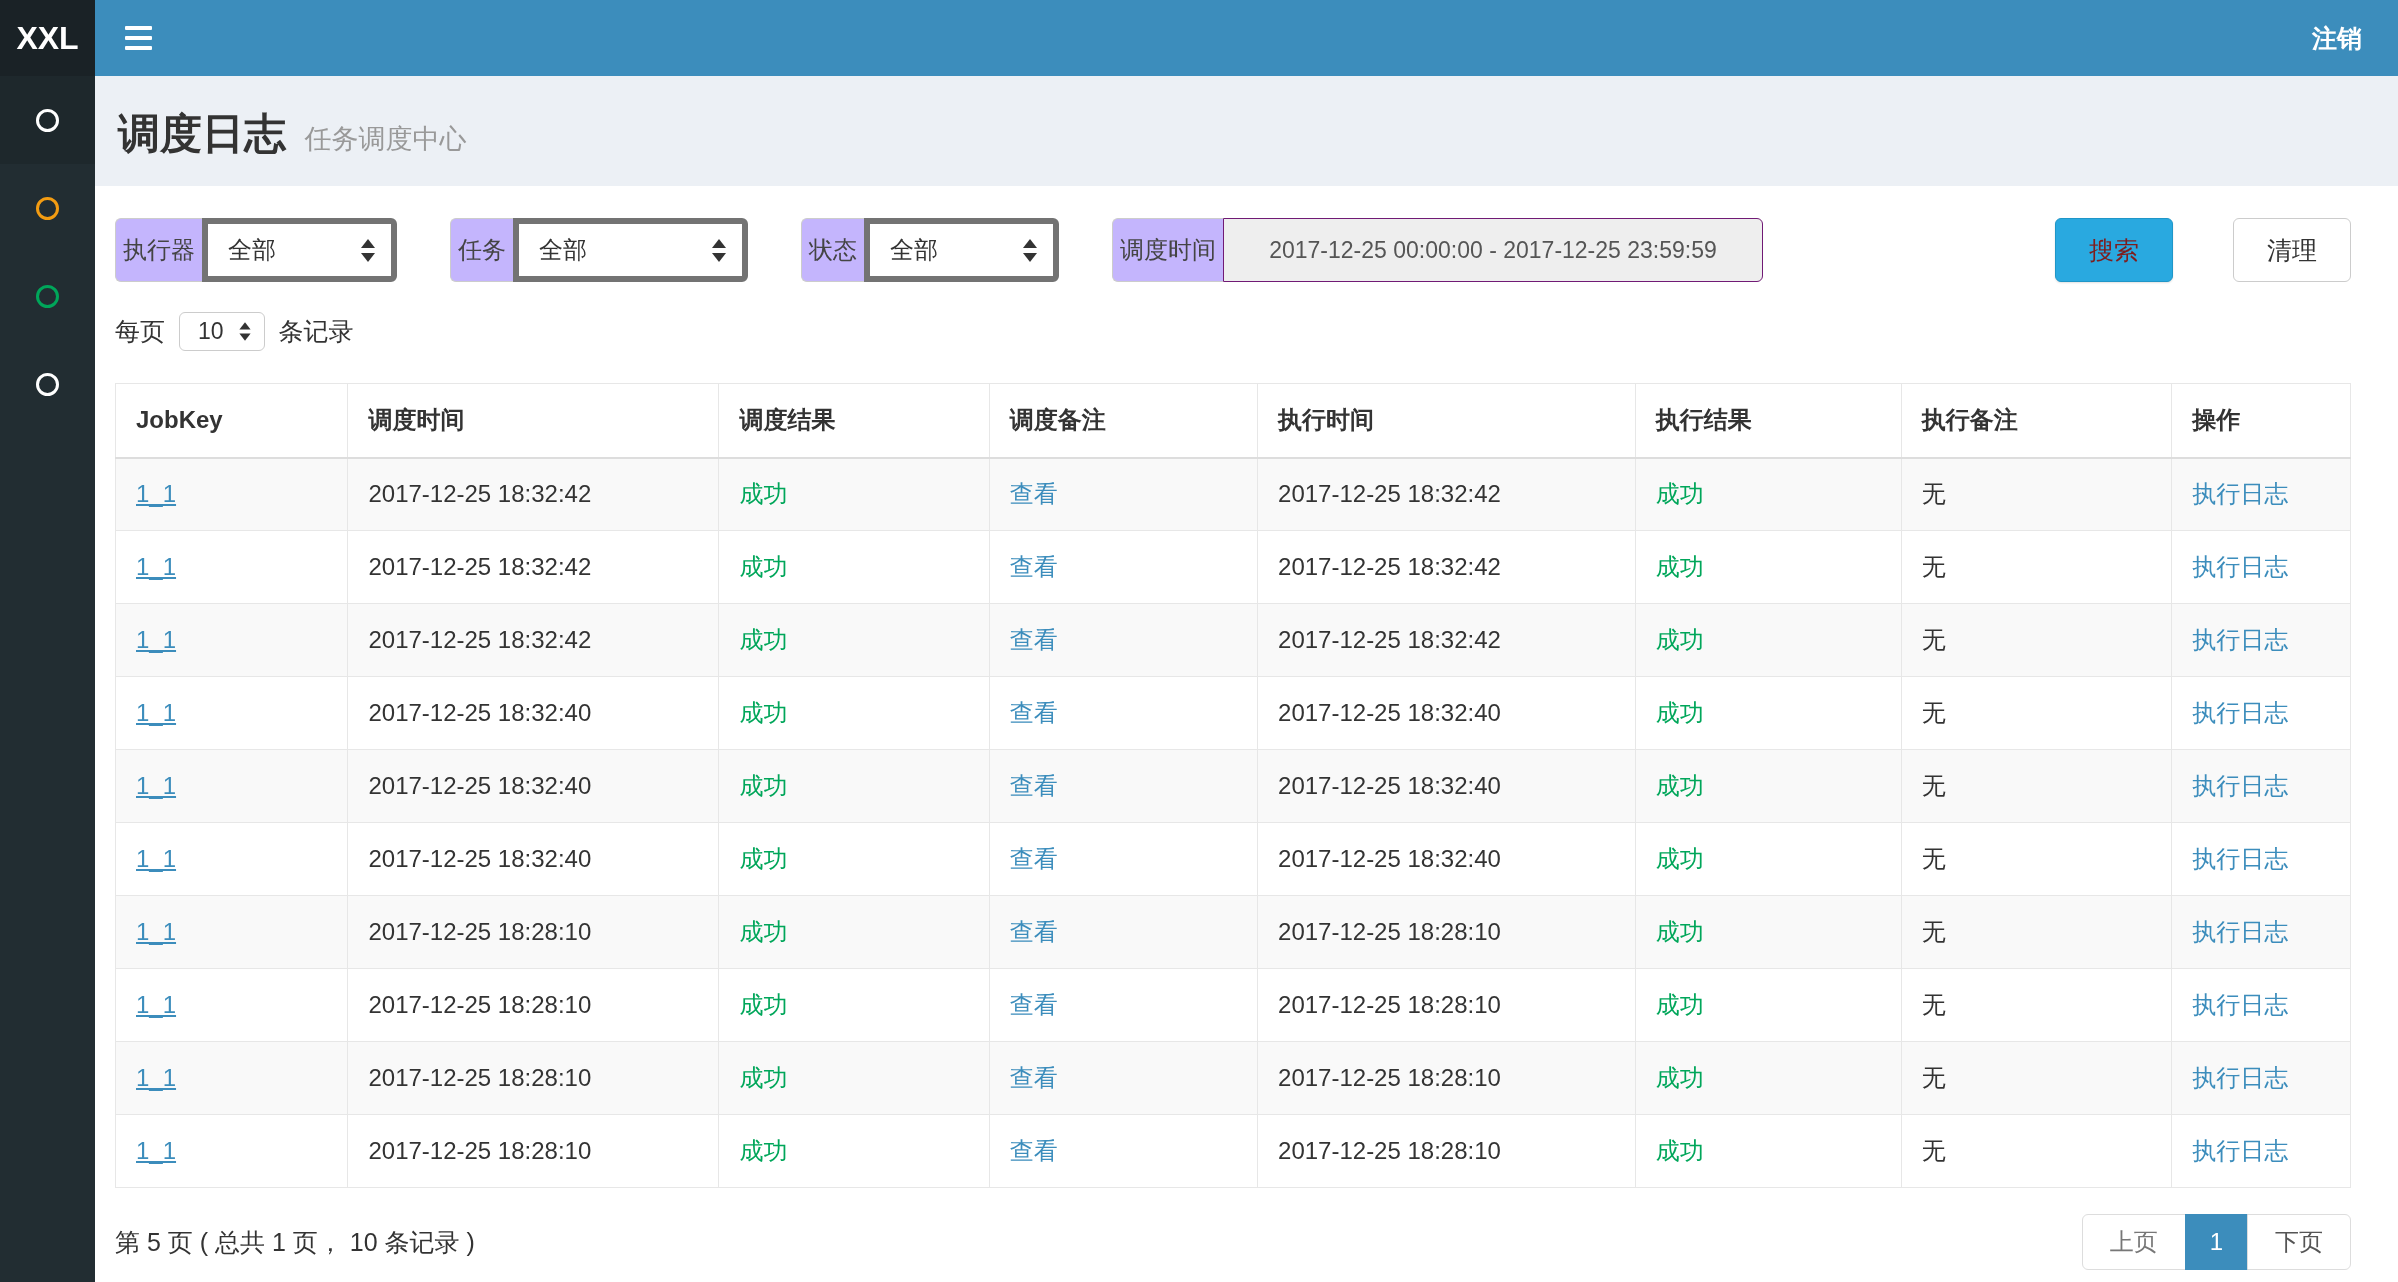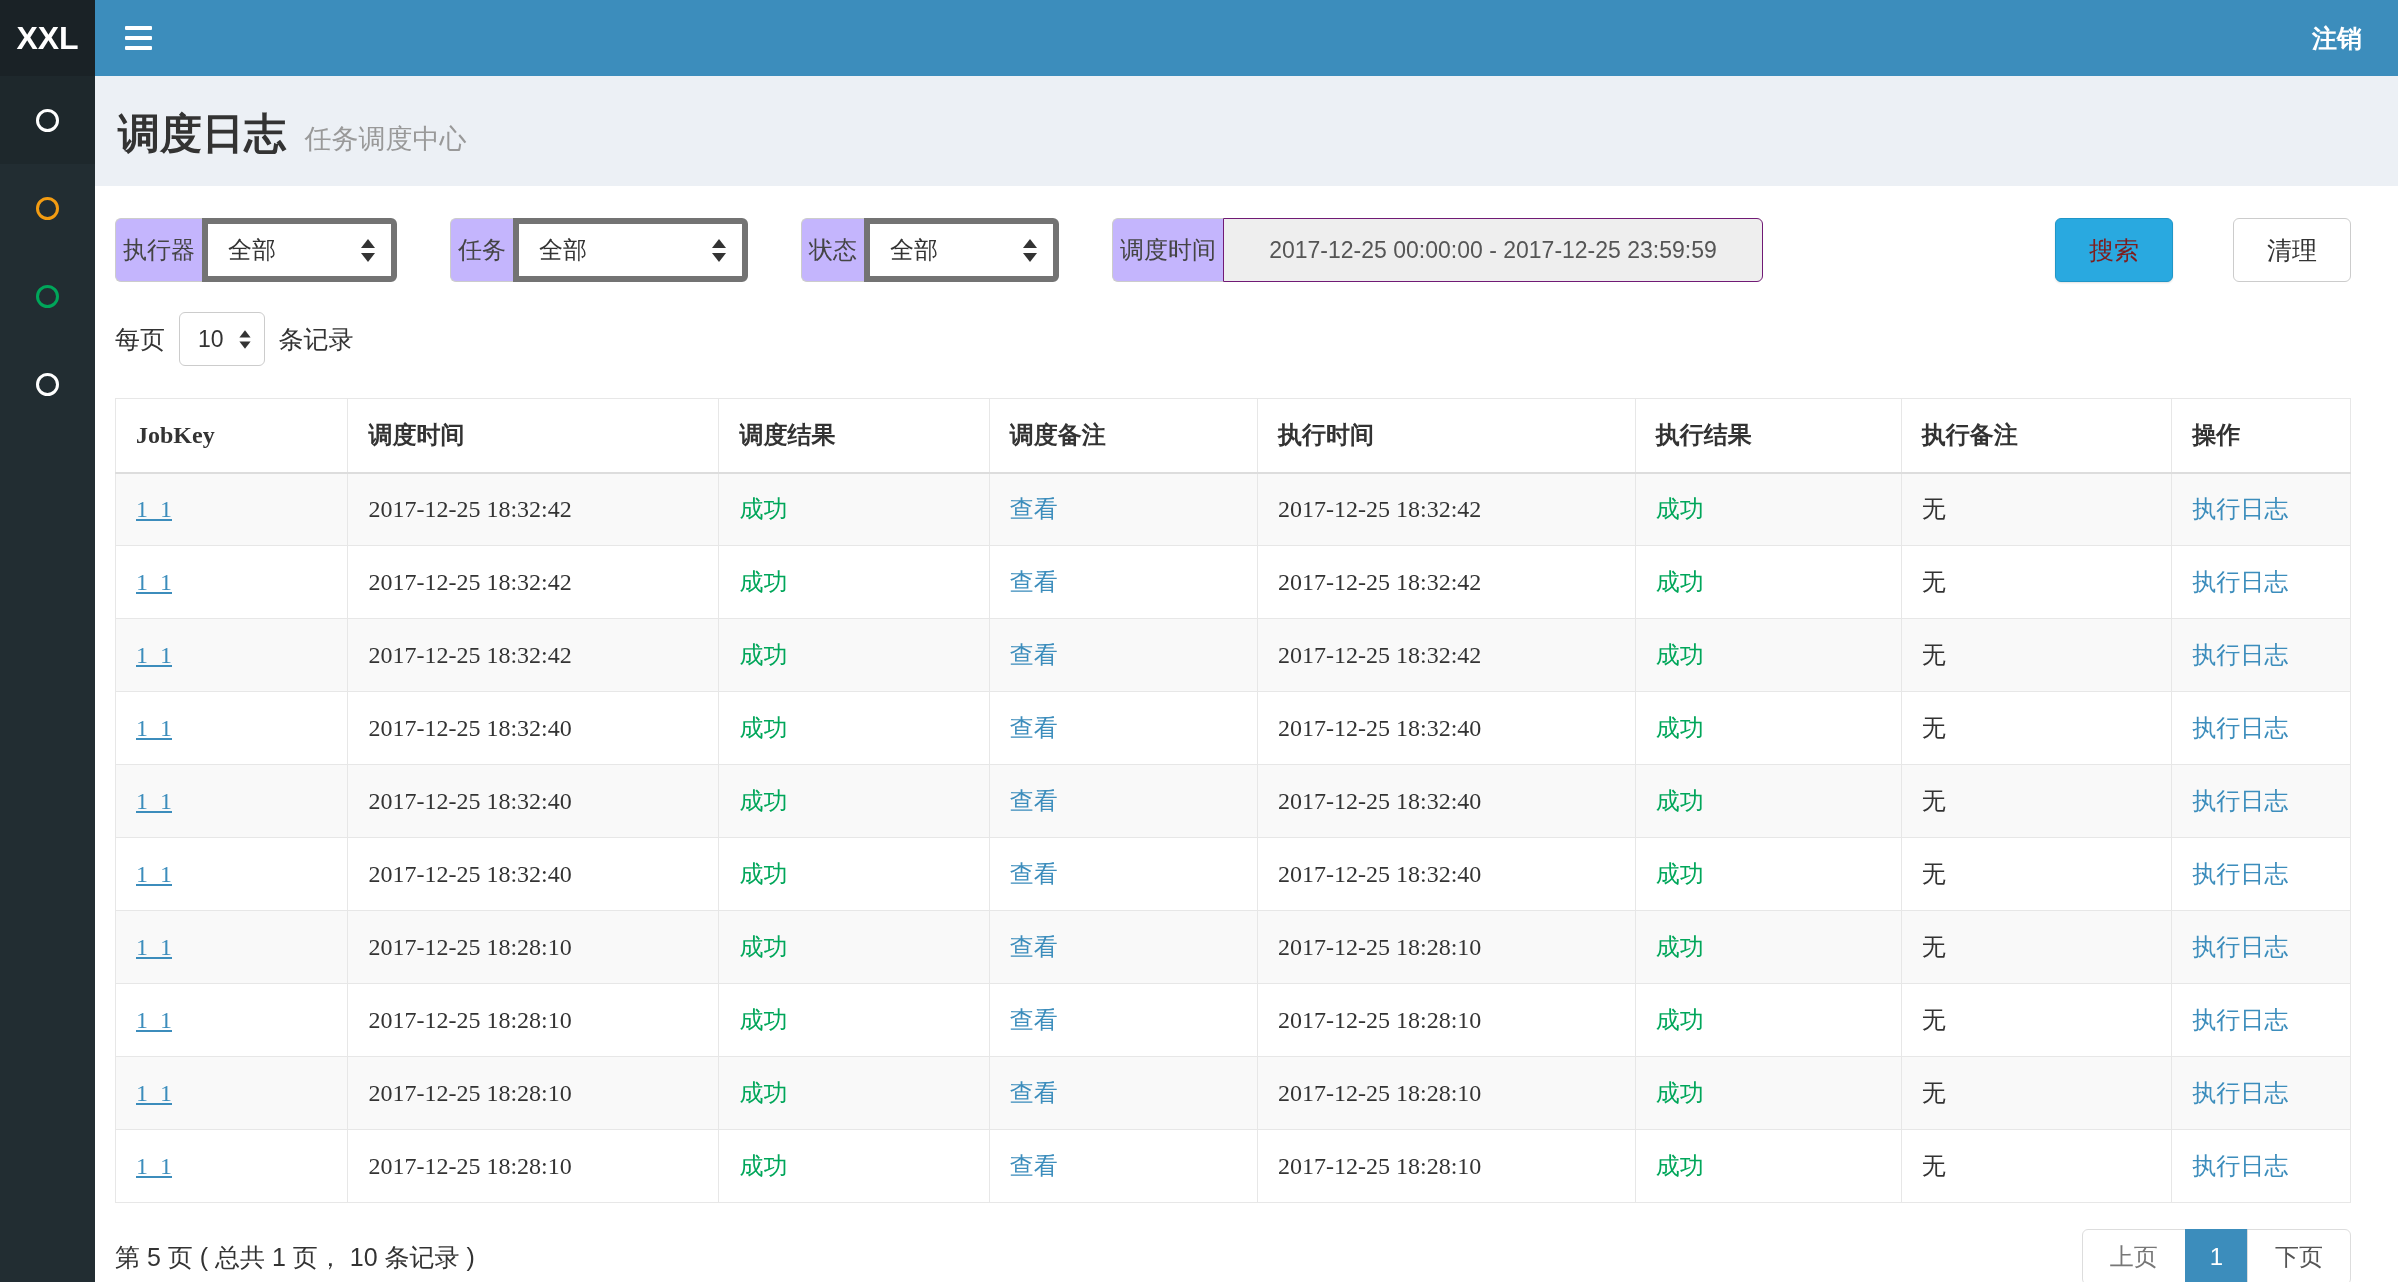--- a/index.html
+++ b/index.html
@@ -63,28 +63,28 @@
     background: #eee; color: #555; font-size: 23px; text-align: center;
     font-family: "Liberation Sans", "DejaVu Sans", sans-serif; outline: none;
   }
   .btn { height: 64px; border-radius: 6px; font-size: 25px; padding: 0 33px; cursor: pointer; border: 1px solid transparent; font-family: inherit; }
   .btn-search { background: #29a9e0; color: #7f1d1d; border-color: #1f96c8; margin-left: auto; box-shadow: 0 1px 2px rgba(0,0,0,.12); }
   .btn-clear { background: #fff; color: #333; border-color: #ccc; margin-left: 60px; }
 
   
   .page-size { margin-top: 30px; display: flex; align-items: center; font-size: 25px; color: #333; }
   .small-select {
-    height: 54px; border: 1px solid #ccc; border-radius: 6px; background: #fff;
+    height: 39px; border: 1px solid #ccc; border-radius: 6px; background: #fff;
     display: flex; align-items: center; padding: 0 12px 0 18px; margin: 0 14px;
     font-size: 23px; cursor: pointer;
   }
   .small-select .spinner { margin-left: 14px; transform: scale(0.8); }
 
   
-  table { width: 100%; border-collapse: collapse; margin-top: 32px; border: 1px solid #e4e4e4; font-family: Liberation Serif, serif; }
+  table { width: 100%; border-collapse: collapse; margin-top: 32px; border: 1px solid #e4e4e4; }
   th, td { border: 1px solid #e7e7e7; padding: 0 20px; font-size: 24px; text-align: left; height: 73px; }
   th { font-weight: bold; height: 74px; border-bottom: 2px solid #ddd; background: #fff; }
   tbody tr:nth-child(odd) { background: #f9f9f9; }
   .jobkey { text-decoration: underline; }
   .success { color: #00a65a; }
 
   
   .table-footer { margin-top: 26px; display: flex; justify-content: space-between; align-items: center; padding-bottom: 12px; }
   .summary { font-size: 25px; color: #333; }
   .pager { display: flex; }

